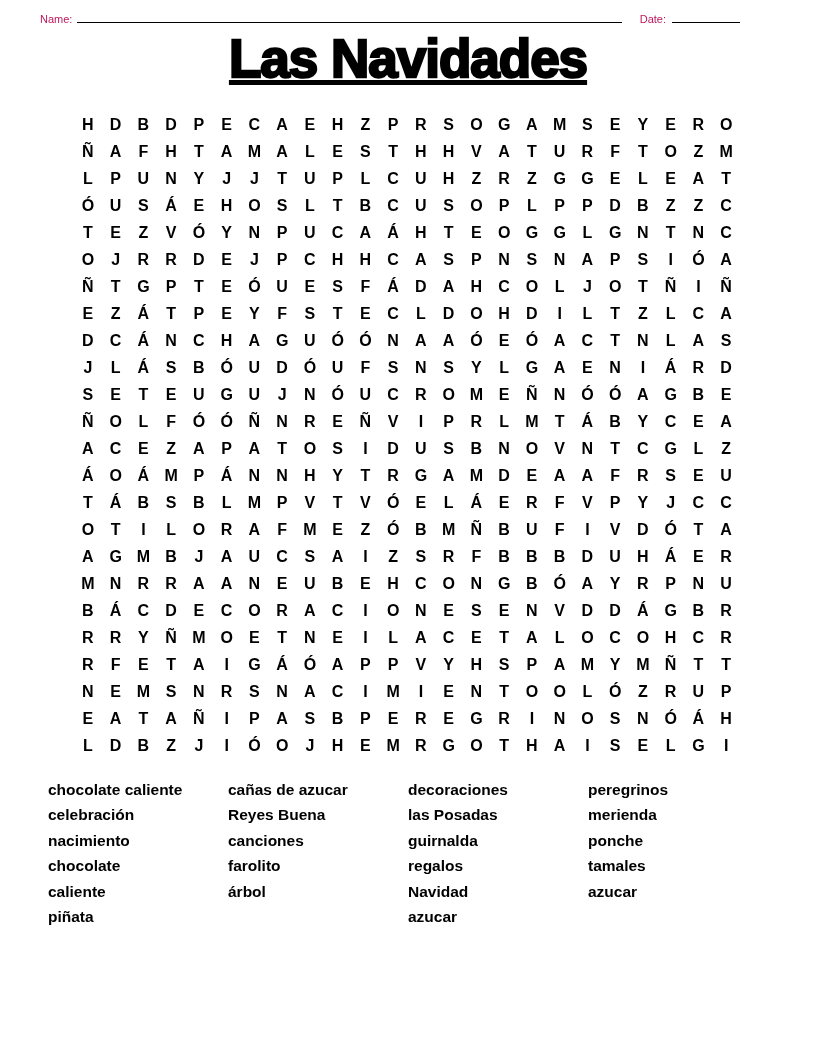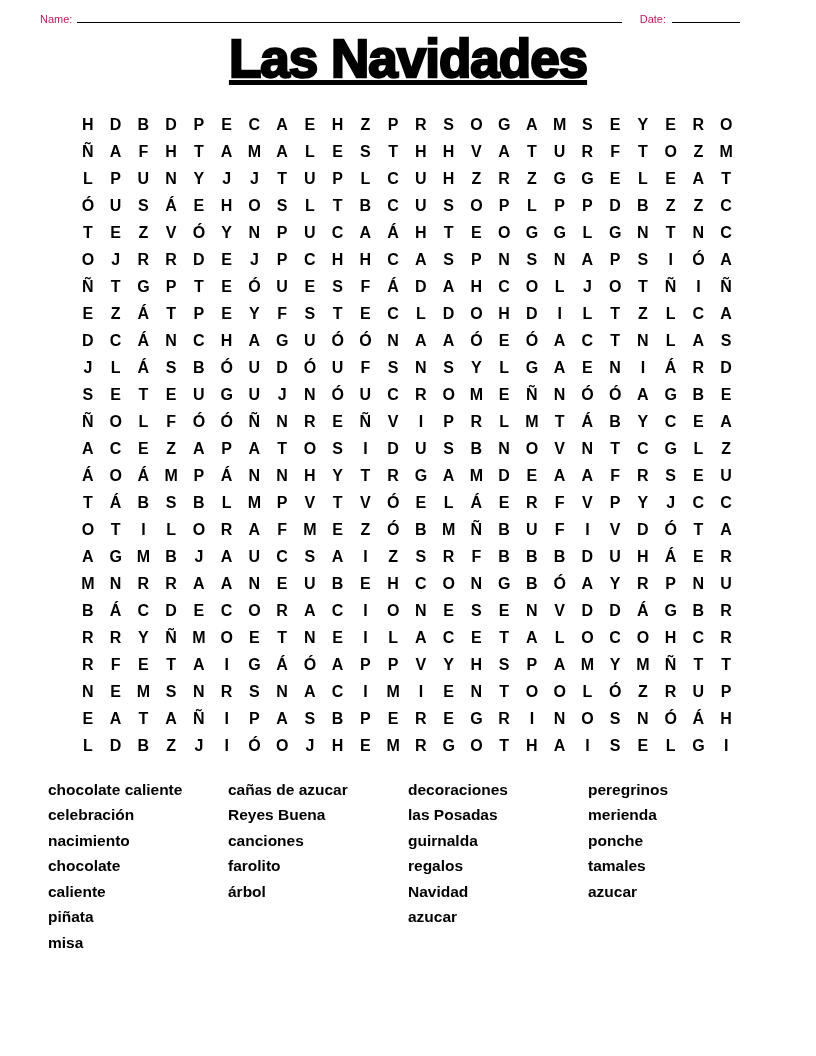--- a/index.html
+++ b/index.html
@@ -667,21 +667,20 @@
   </div>
 
 <div class="word-list">
     <div class="word-col">
       <div class="word">chocolate caliente</div>
       <div class="word">celebración</div>
       <div class="word">nacimiento</div>
       <div class="word">chocolate</div>
       <div class="word">caliente</div>
       <div class="word">piñata</div>
-      <div class="word">misa</div>
     </div>
     <div class="word-col">
       <div class="word">cañas de azucar</div>
       <div class="word">Reyes Buena</div>
       <div class="word">canciones</div>
       <div class="word">farolito</div>
       <div class="word">árbol</div>
     </div>
     <div class="word-col">
       <div class="word">decoraciones</div>

